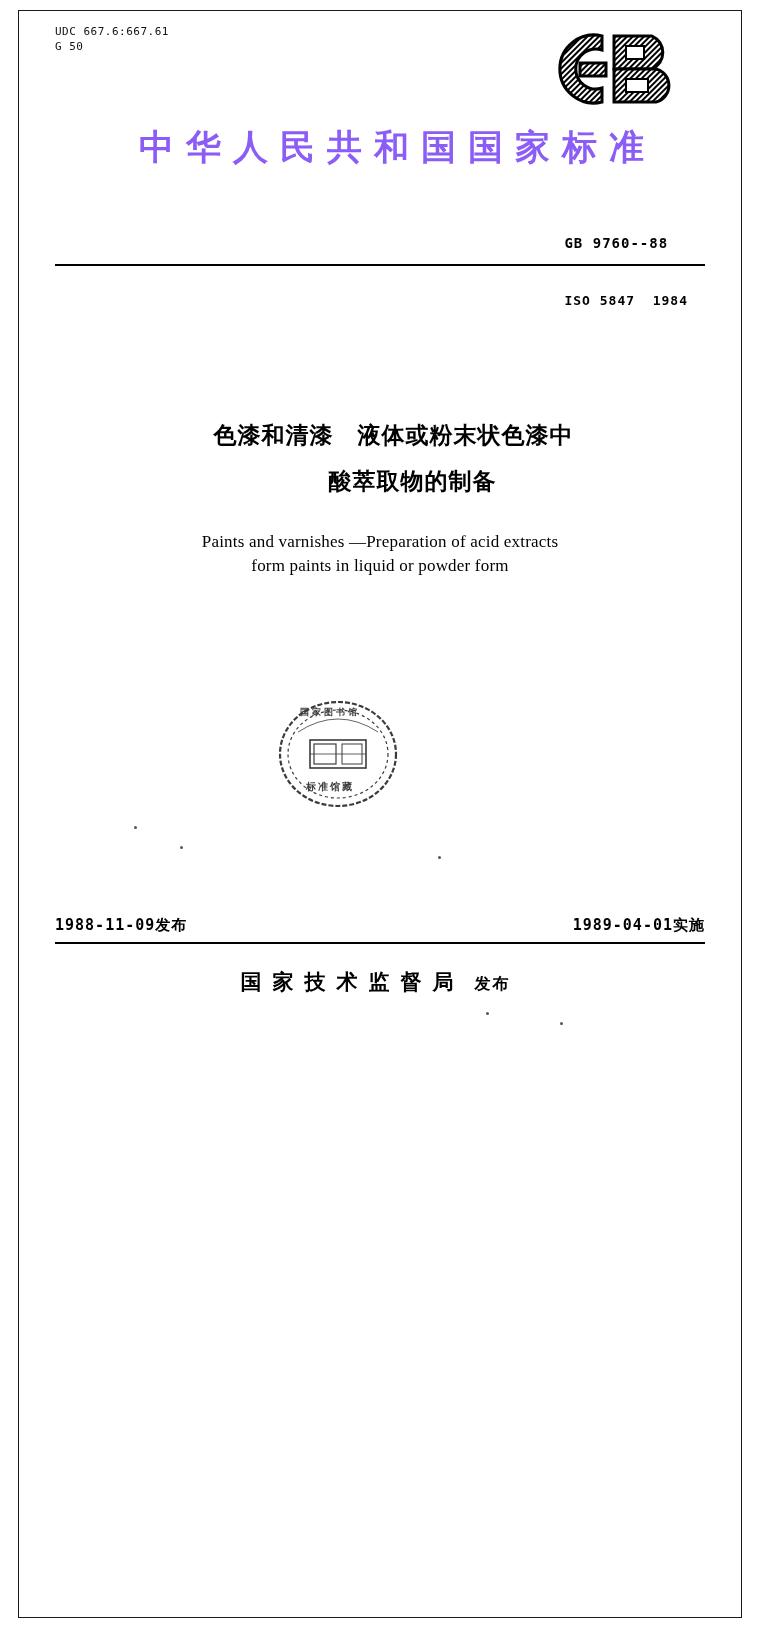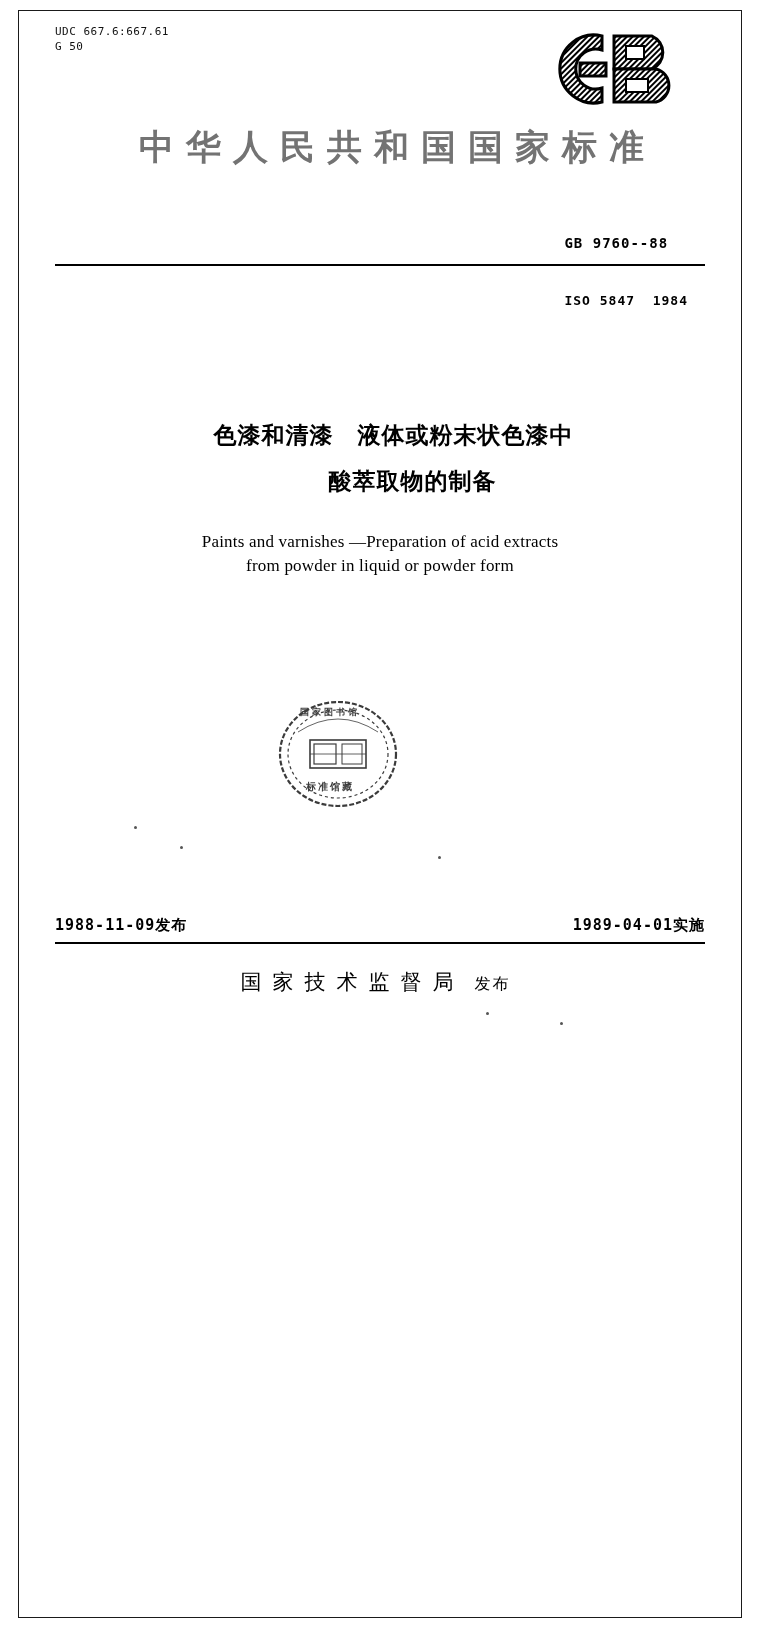--- a/index.html
+++ b/index.html
@@ -55,21 +55,21 @@
     position: absolute;
     left: 0;
     right: 0;
     top: 124px;
     text-align: center;
     font-family: "DejaVu Sans", sans-serif;
     font-weight: bold;
     font-size: 35px;
     letter-spacing: 12px;
     text-indent: 12px;
-    color: #737373;
+    color: #8b5cf6;
     padding-left: 23px;
   }
 
   
   .std-numbers {
     position: absolute;
     right: 72px;
     top: 196px;
     text-align: left;
     font-family: "DejaVu Sans Mono", monospace;
@@ -187,21 +187,21 @@
   }
 
   
   .issuer {
     position: absolute;
     left: 0;
     right: 9px;
     top: 968px;
     text-align: center;
     font-family: "DejaVu Sans", sans-serif;
-    font-weight: normal;
+    font-weight: bold;
     font-size: 21px;
   }
   .issuer .org {
     letter-spacing: 11px;
     text-indent: 11px;
   }
   .issuer .verb {
     font-size: 16px;
     letter-spacing: 2px;
     margin-left: 10px;
@@ -249,21 +249,21 @@
 
   <div class="header-rule"></div>
 
   <div class="doc-title">
     <span class="l1">色漆和清漆　液体或粉末状色漆中</span>
     <span class="l2">酸萃取物的制备</span>
   </div>
 
   <div class="doc-title-en">
     <span class="l1">Paints and varnishes —Preparation of acid extracts</span>
-    <span class="l2">from powder in liquid or powder form</span>
+    <span class="l2">form paints in liquid or powder form</span>
   </div>
 
   <div class="stamp">
     <svg viewBox="0 0 128 128" width="128" height="128" aria-hidden="true">
       <ellipse cx="64" cy="62" rx="58" ry="52" fill="none" stroke="#1a1a1a" stroke-width="2.2" stroke-dasharray="5 2"></ellipse>
       <ellipse cx="64" cy="62" rx="50" ry="44" fill="none" stroke="#1a1a1a" stroke-width="1.2" stroke-dasharray="3 3"></ellipse>
       <rect x="36" y="48" width="56" height="28" fill="none" stroke="#1a1a1a" stroke-width="1.6"></rect>
       <rect x="40" y="52" width="22" height="20" fill="none" stroke="#1a1a1a" stroke-width="1.2"></rect>
       <rect x="68" y="52" width="20" height="20" fill="none" stroke="#1a1a1a" stroke-width="1"></rect>
       <line x1="36" y1="62" x2="92" y2="62" stroke="#1a1a1a" stroke-width="0.8"></line>

